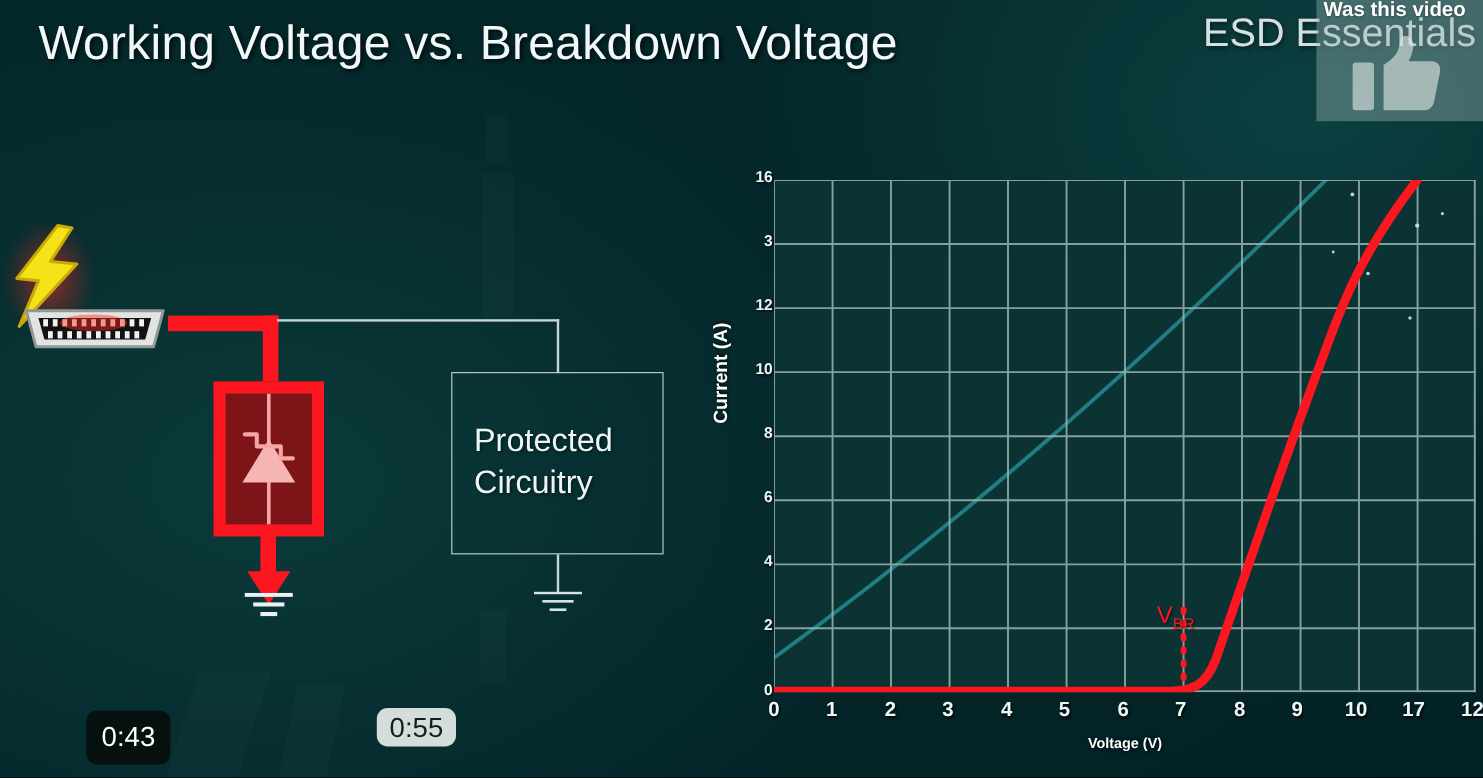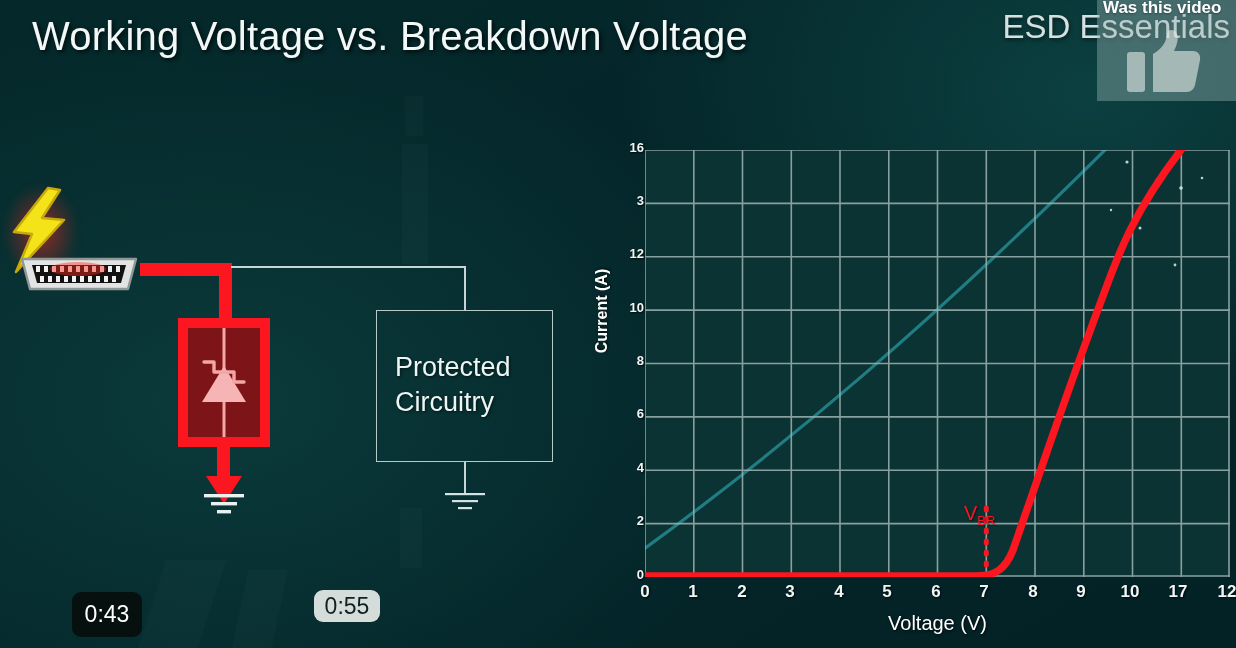--- a/index.html
+++ b/index.html
@@ -52,21 +52,21 @@
   
   #chart{position:absolute;left:580px;top:112px;width:656px;height:536px;}
   #plot{position:absolute;left:65px;top:38px;width:585px;height:427px;background:#0c3333;}
   #plot-inner{position:absolute;inset:0;overflow:hidden;}
   #chart-title{position:absolute;left:0;top:6px;width:650px;text-align:center;
     font-size:18px;font-weight:700;color:#ffffff;text-shadow:1px 1px 3px rgba(0,0,0,.8);}
   #ylab{position:absolute;left:-38px;top:190px;width:120px;text-align:center;
     font-size:16px;font-weight:700;color:#fff;transform:rotate(-90deg);
     text-shadow:1px 1px 3px rgba(0,0,0,.8);}
   #xlab{position:absolute;left:65px;top:500px;width:585px;text-align:center;
-    font-size:20px;font-weight:400;color:#fff;text-shadow:1px 1px 3px rgba(0,0,0,.8);}
+    font-size:12px;font-weight:700;color:#fff;text-shadow:1px 1px 3px rgba(0,0,0,.8);}
   .ytick{position:absolute;right:592px;width:40px;text-align:right;font-size:13px;
     font-weight:700;color:#f0f5f5;text-shadow:1px 1px 2px rgba(0,0,0,.8);}
   .xtick{position:absolute;top:470px;width:40px;text-align:center;font-size:17px;
     font-weight:700;color:#f0f5f5;text-shadow:1px 1px 2px rgba(0,0,0,.8);}
   #vbr{position:absolute;font-size:20px;font-weight:400;color:#fb1620;
     text-shadow:1px 1px 2px rgba(0,0,0,.6);}
   #vbr sub{font-size:13px;}
 
   
   .ts{position:absolute;display:flex;align-items:center;justify-content:center;

